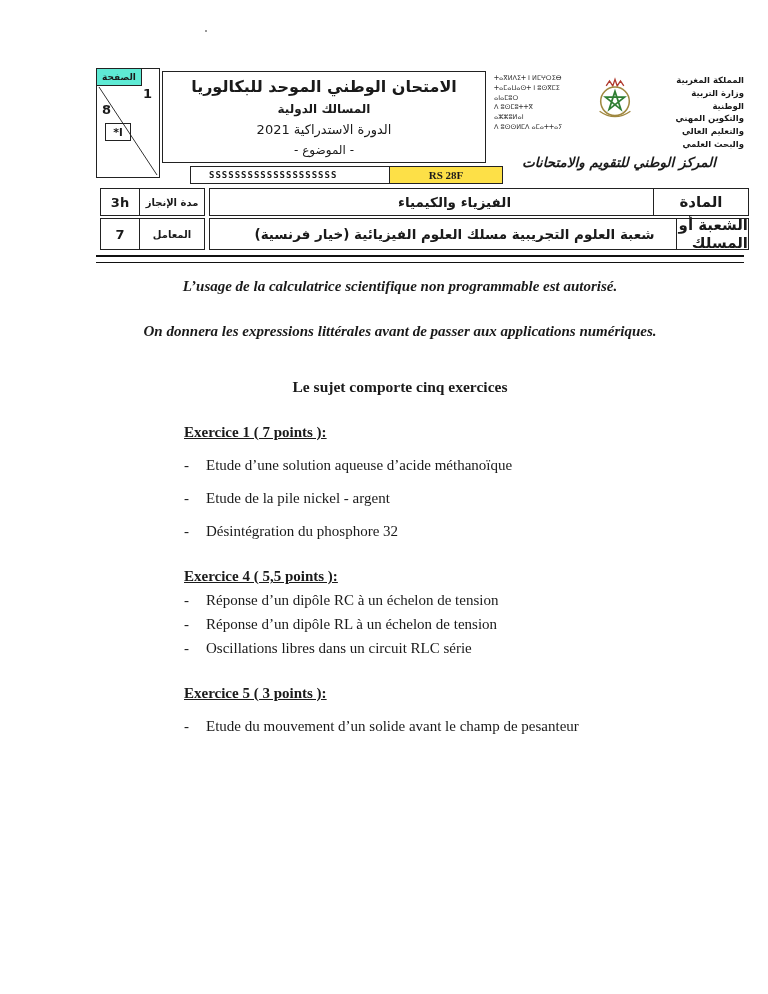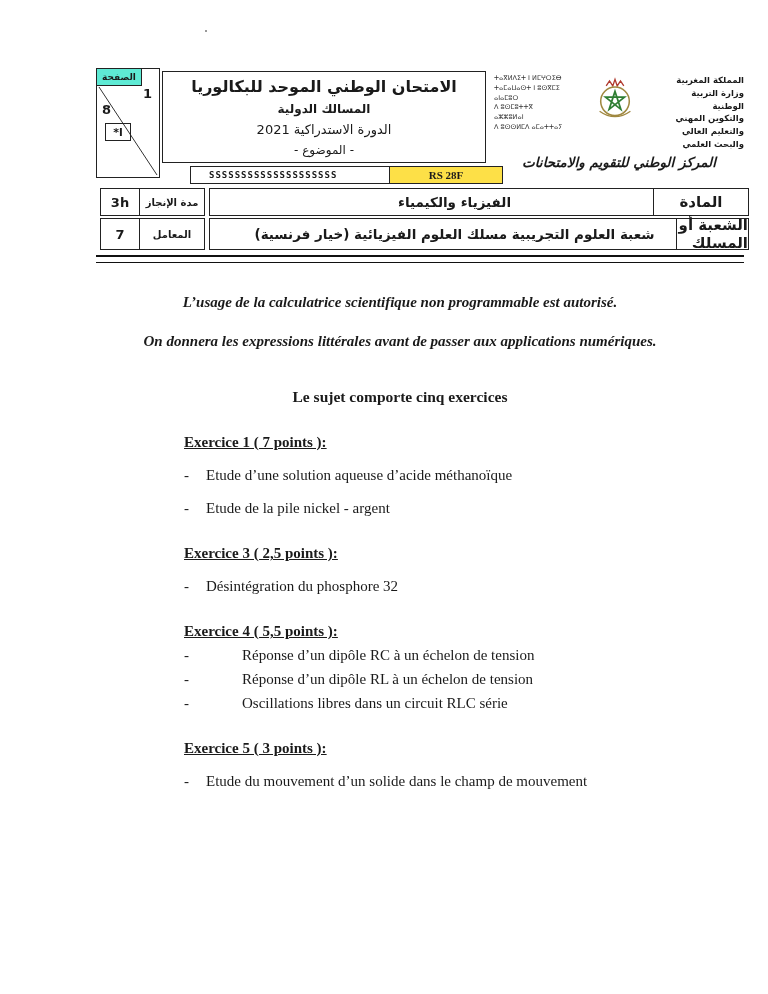--- a/index.html
+++ b/index.html
@@ -44,27 +44,27 @@
   .c-val{left:0;width:38px;font-size:13px;direction:ltr;}
   .c-lab{left:39px;width:64px;font-size:10px;}
   .c-main{left:109px;width:443px;font-size:13.5px;padding-left:23px;}
   .c-side{left:553px;width:94px;font-size:15px;}
   
   .rule{position:absolute;left:96px;top:255px;width:648px;height:5px;
     border-top:2.5px solid #111;border-bottom:1.3px solid #111;}
   
   .doc-body{position:absolute;left:86px;top:278px;width:628px;font-size:15px;}
   .notice{text-align:center;font-style:italic;font-weight:bold;}
-  .notice-1{margin-top:16px;}
-  .notice-2{margin-top:22px;font-style:italic;}
+  .notice-1{}
+  .notice-2{margin-top:28px;font-style:italic;}
   .summary-title{margin-top:38px;text-align:center;font-weight:bold;font-size:15.5px;}
   .exercises{margin-top:18px;padding-left:98px;}
   .ex-title{font-weight:bold;text-decoration:underline;margin:28px 0 6px;font-size:15px;}
   .ex-item{display:flex;margin:15px 0;line-height:1.2;align-items:center;}
-  .ex-item.tight{margin:6px 0;gap:36px;}
+  .ex-item.tight{margin:6px 0;}
   .ex-item .dash{width:22px;flex:0 0 auto;}
   .ex-item .dash::before{content:"-";}
   .speck{position:absolute;left:205px;top:30px;width:2px;height:2px;background:#777;border-radius:50%;}
 </style>
 </head>
 <body>
 
 <div class="speck"></div>
 
 <div class="header">
@@ -143,21 +143,20 @@
           <span>Etude d’une solution aqueuse d’acide méthanoïque</span>
         </div>
       <div class="ex-item">
           <span class="dash"></span>
           <span>Etude de la pile nickel - argent</span>
         </div>
     </div>
 
 
     <div>
-      <div class="ex-title">Exercice 3 ( 2,5 points ):</div>
       <div class="ex-item">
           <span class="dash"></span>
           <span>Désintégration du phosphore 32</span>
         </div>
     </div>
 
     <div>
       <div class="ex-title">Exercice 4 ( 5,5 points ):</div>
       <div class="ex-item tight">
           <span class="dash"></span>
@@ -170,18 +169,18 @@
       <div class="ex-item tight">
           <span class="dash"></span>
           <span>Oscillations libres dans un circuit RLC série</span>
         </div>
     </div>
 
     <div>
       <div class="ex-title">Exercice 5 ( 3 points ):</div>
       <div class="ex-item">
           <span class="dash"></span>
-          <span>Etude du mouvement d’un solide dans le champ de mouvement</span>
+          <span>Etude du mouvement d’un solide avant le champ de pesanteur</span>
         </div>
     </div>
 
   </div>
 </div>
 
 </body></html>

